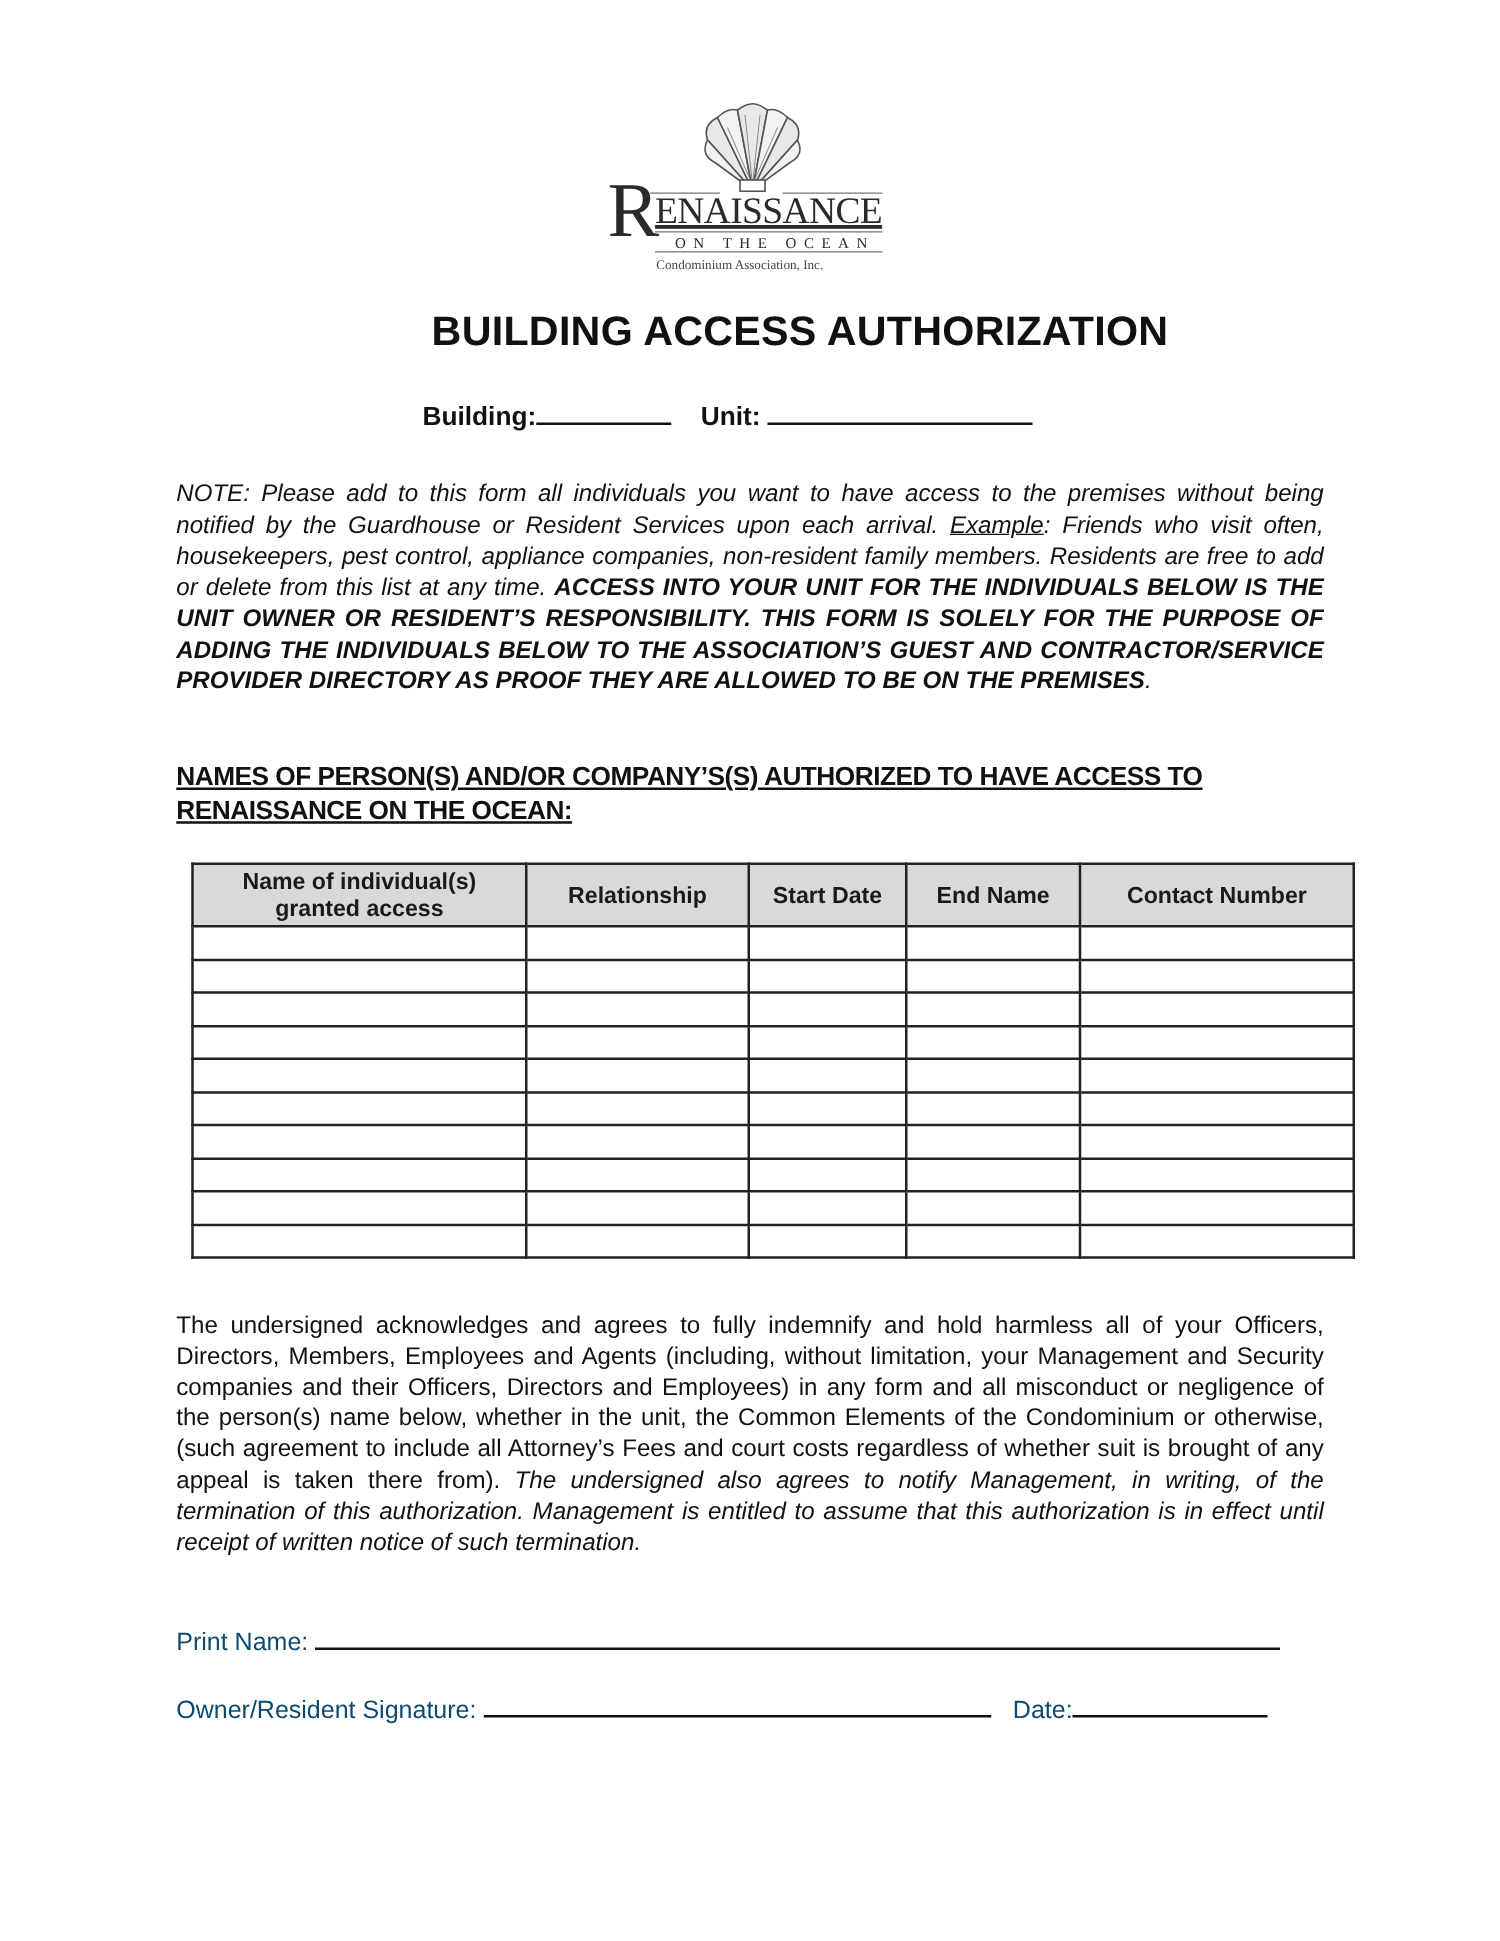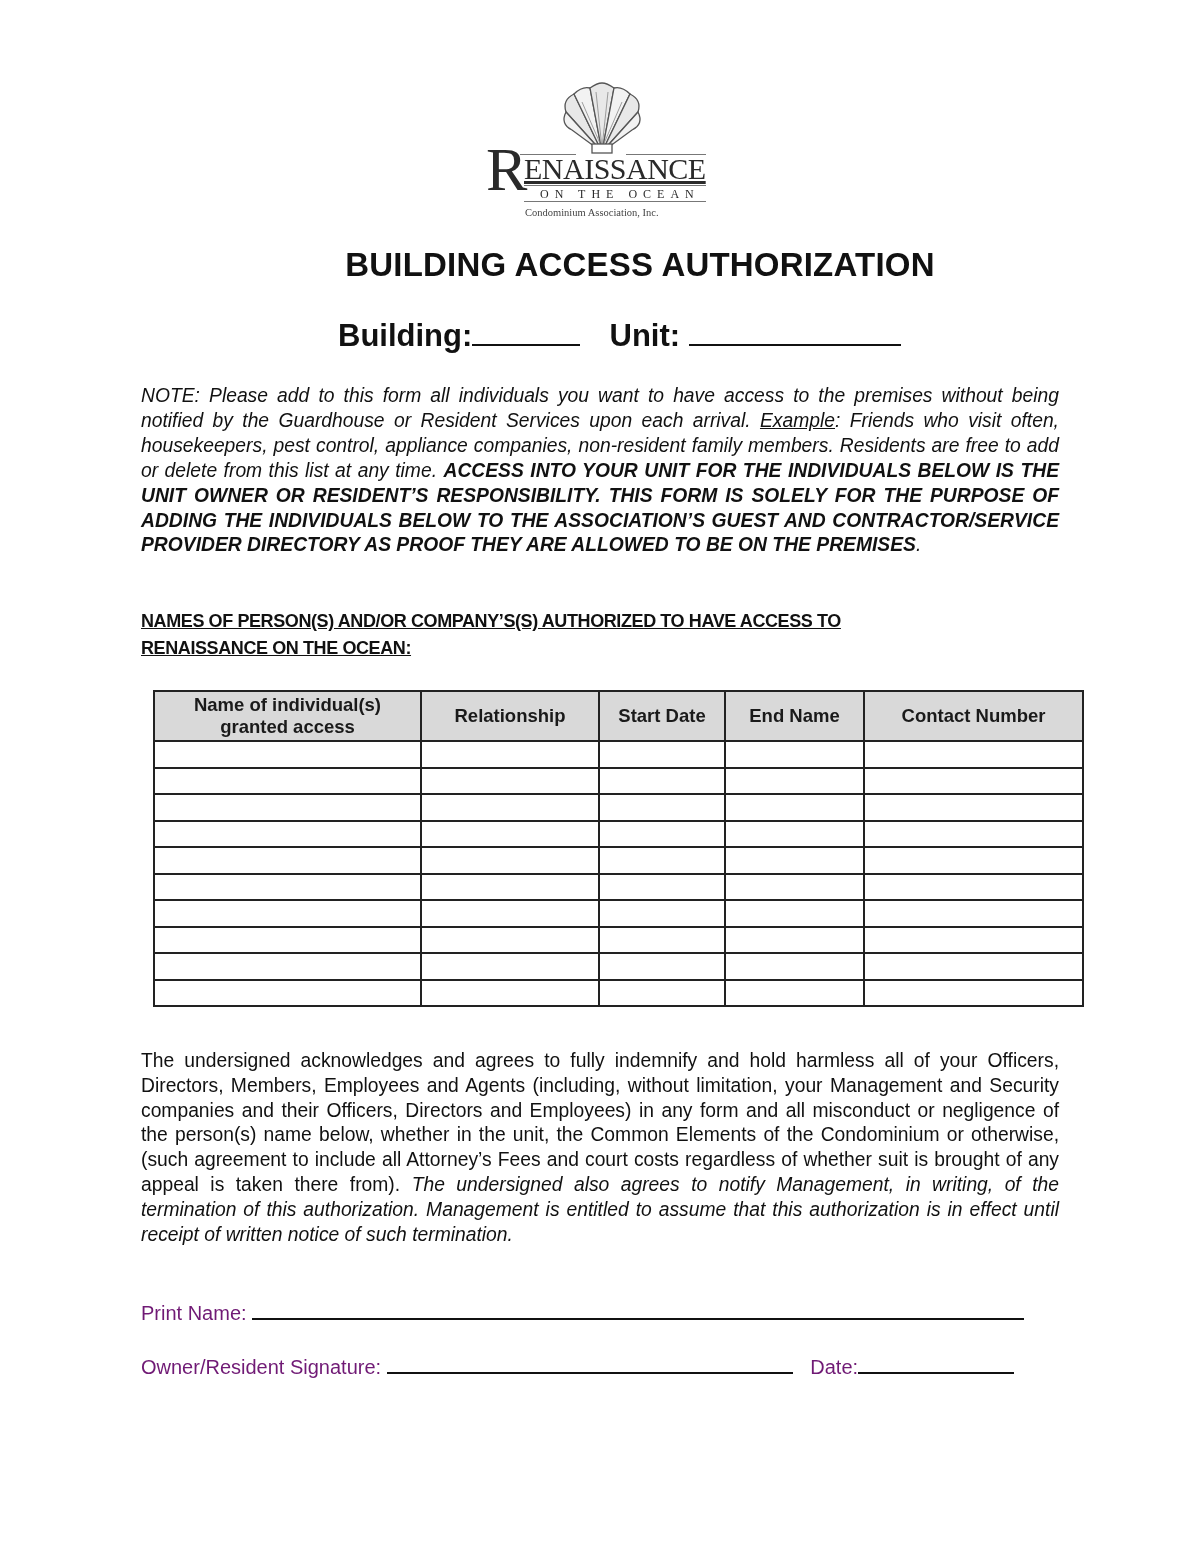--- a/index.html
+++ b/index.html
@@ -12,37 +12,37 @@
   .logo-word { position: absolute; font-family: "Liberation Serif", serif; color: #2a2a2a; white-space: nowrap; }
   .logo-R { left: 6px; top: 56px; font-size: 62px; line-height: 62px; }
   .logo-rest { left: 44px; top: 72px; font-size: 30px; line-height: 30px; letter-spacing: -0.5px; text-decoration: underline; }
   .logo-ocean { left: 60px; top: 105px; font-size: 12px; letter-spacing: 6px; }
   .logo-assoc { left: 45px; top: 125px; font-size: 10.5px; color: #444; }
   .logo-line { position: absolute; height: 1px; background: #777; }
 
   #title { left: 0; width: 1200px; top: 246px; text-align: center;
            font-size: 33px; font-weight: bold; letter-spacing: 0.2px; padding-left: 40px; }
 
-  #bldg-row { left: 338px; top: 318px; font-size: 31px; font-weight: bold; white-space: nowrap; }
+  #bldg-row { left: 338px; top: 318px; font-size: 21px; font-weight: bold; white-space: nowrap; }
   .blank { display: inline-block; border-bottom: 2px solid #111; vertical-align: baseline; height: 20px; }
 
   #note { left: 141px; top: 384px; width: 918px; font-size: 19.3px; line-height: 24.9px; text-align: justify; font-style: italic; }
   #note u { text-decoration: underline; }
 
-  #names-heading { left: 141px; top: 608px; width: 830px; font-size: 18px; line-height: 27px; font-weight: bold; text-decoration: underline; letter-spacing: -0.4px; }
+  #names-heading { left: 141px; top: 608px; width: 830px; font-size: 21px; line-height: 27px; font-weight: bold; text-decoration: underline; letter-spacing: -0.4px; }
 
   #access-table { left: 141px; top: 690px; border-collapse: collapse; margin-left: 12px; }
   #access-table th, #access-table td { border: 2px solid #222; padding: 0; }
   #access-table th { background: #d9d9d9; font-size: 18.5px; font-weight: bold; line-height: 22px; height: 48px; text-align: center; color: #1a1a1a; }
   #access-table td { height: 24.5px; background: #fff; }
 
   #indemnity { left: 141px; top: 1049px; width: 918px; font-size: 19.3px; line-height: 24.8px; text-align: justify; }
   #indemnity i { font-style: italic; }
 
-  .sig-row { left: 141px; font-size: 20px; white-space: nowrap; color: #701a75; }
+  .sig-row { left: 141px; font-size: 20px; white-space: nowrap; color: #0c4a6e; }
   #print-row { top: 1300px; }
   #sig-row { top: 1354px; }
   .line { display: inline-block; border-bottom: 2px solid #111; height: 18px; vertical-align: baseline; }
 </style>
 </head>
 <body>
 
 <div id="logo" class="abs">
   <svg width="100" height="72" viewBox="0 0 100 72" style="position:absolute;left:72px;top:0;">
     <g fill="none" stroke="#555" stroke-width="1.3">

